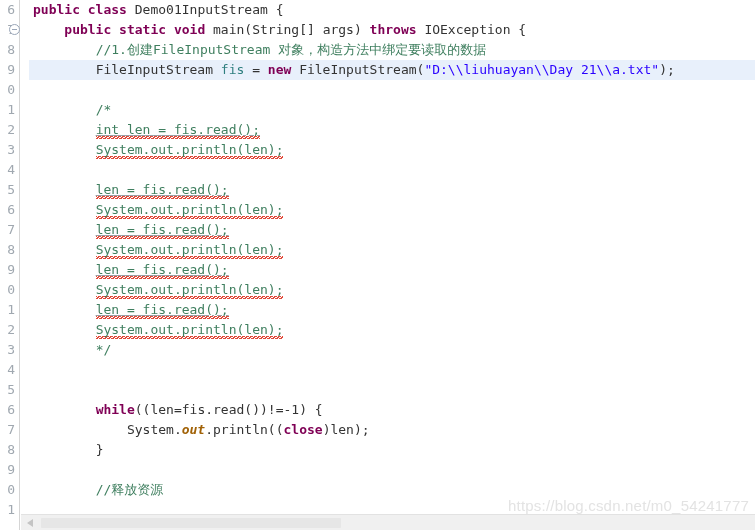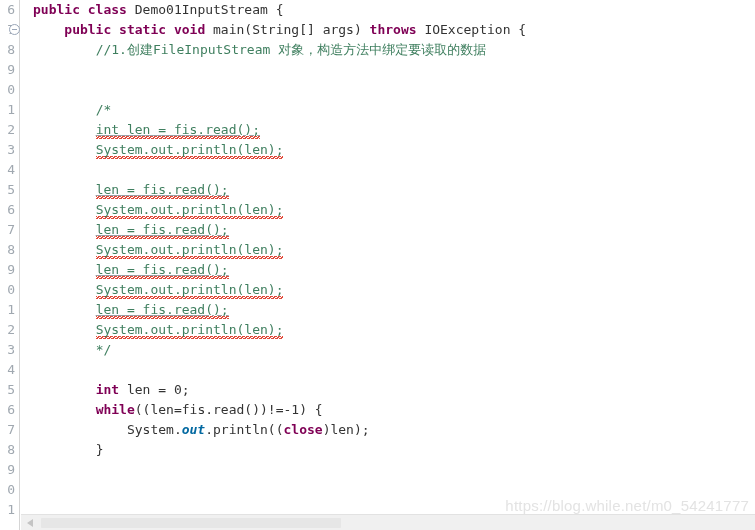--- a/index.html
+++ b/index.html
@@ -93,21 +93,21 @@
   .line-inner {
     padding-left: 4px;
     display: block;
   }
 
   
   .kw      { color: #7f0055; font-weight: bold; }
   .str     { color: #2a00ff; }
   .cmt     { color: #3f7f5f; text-align: center; }
   .teal    { color: #2f7f7f; }
-  .field   { color: #0369a1; font-weight: bold; font-style: italic; }
+  .field   { color: #a16207; font-weight: bold; font-style: italic; }
   .dark    { color: #333333; }
 
   
   .sq {
     position: relative;
     text-decoration: none;
     border-bottom: 0;
     background-image:
       repeating-linear-gradient(
         135deg,
@@ -207,20 +207,21 @@
   </div>
 
   <div class="code-area">
 
     <div class="line" style="top:0px"><span class="line-inner"><span class="kw">public</span> <span class="kw">class</span> <span class="dark">Demo01InputStream</span> <span class="dark">{</span></span></div>
 
     <div class="line" style="top:20px"><span class="line-inner">    <span class="kw">public</span> <span class="kw">static</span> <span class="kw">void</span> <span class="dark">main</span><span class="dark">(String[] args)</span> <span class="kw">throws</span> <span class="dark">IOException</span> <span class="dark">{</span></span></div>
 
     <div class="line" style="top:40px"><span class="line-inner">        <span class="cmt">//1.创建FileInputStream 对象，构造方法中绑定要读取的数据</span></span></div>
 
+    <div class="line line-hl" style="top:60px"><span class="line-inner">        <span class="dark">FileInputStream</span> <span class="teal">fis</span> <span class="dark">=</span> <span class="kw">new</span> <span class="dark">FileInputStream(</span><span class="str">"D:\\liuhuayan\\Day 21\\a.txt"</span><span class="dark">);</span></span></div>
 
 
     <div class="line" style="top:100px"><span class="line-inner">        <span class="cmt">/*</span></span></div>
 
     <div class="line" style="top:120px"><span class="line-inner">        <span class="cmt sq ul">int len = fis.read();</span></span></div>
 
     <div class="line" style="top:140px"><span class="line-inner">        <span class="cmt sq">System.out.println(len);</span></span></div>
 
     <div class="line" style="top:160px"><span class="line-inner"> </span></div>
 
@@ -237,34 +238,34 @@
     <div class="line" style="top:280px"><span class="line-inner">        <span class="cmt sq">System.out.println(len);</span></span></div>
 
     <div class="line" style="top:300px"><span class="line-inner">        <span class="cmt sq ul">len = fis.read();</span></span></div>
 
     <div class="line" style="top:320px"><span class="line-inner">        <span class="cmt sq">System.out.println(len);</span></span></div>
 
     <div class="line" style="top:340px"><span class="line-inner">        <span class="cmt">*/</span></span></div>
 
     <div class="line" style="top:360px"><span class="line-inner"> </span></div>
 
-    <div class="line" style="top:380px"><span class="line-inner">        <span class="kw">int</span><span class="dark"> len = 0;</span></span></div>
 
     <div class="line" style="top:400px"><span class="line-inner">        <span class="kw">while</span><span class="dark">((len=fis.read())!=-1) {</span></span></div>
 
     <div class="line" style="top:420px"><span class="line-inner">            <span class="dark">System.</span><span class="field">out</span><span class="dark">.println((</span><span class="kw">close</span><span class="dark">)len);</span></span></div>
 
     <div class="line" style="top:440px"><span class="line-inner">        <span class="dark">}</span></span></div>
 
     <div class="line" style="top:460px"><span class="line-inner"> </span></div>
 
+    <div class="line" style="top:480px"><span class="line-inner">        <span class="cmt">//释放资源</span></span></div>
 
 
   </div>
 
-  <div class="watermark">https://blog.while.net/m0_54241777</div>
+  <div class="watermark">https://blog.csdn.net/m0_54241777</div>
 
   <div class="hscroll">
     <div class="hscroll-left-arrow"></div>
     <div class="hscroll-thumb"></div>
   </div>
 
 </div>
 
 </body></html>

